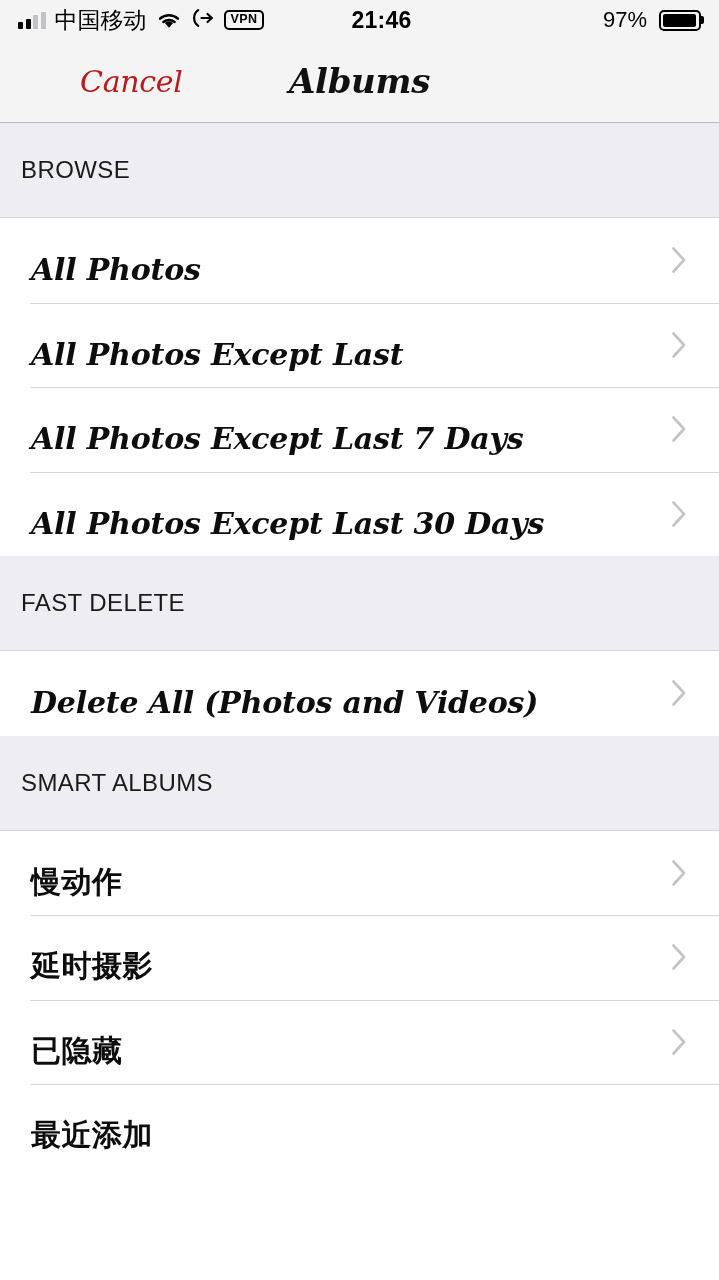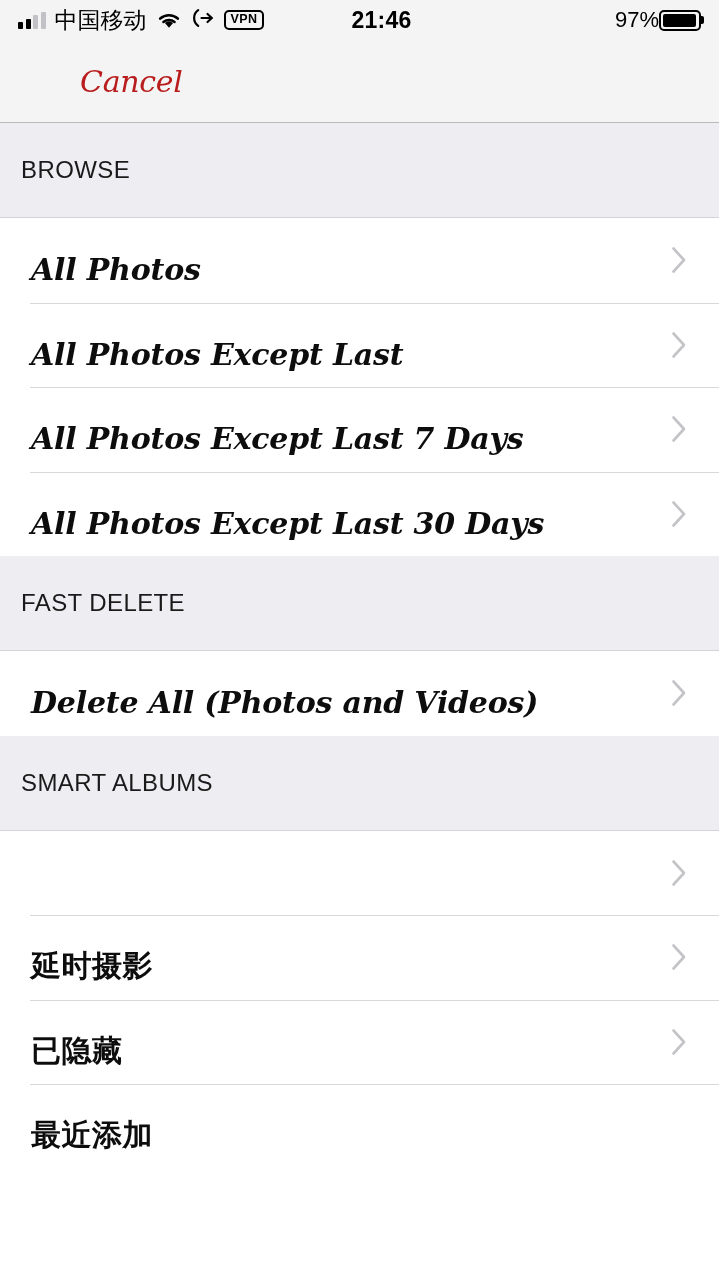--- a/index.html
+++ b/index.html
@@ -13,21 +13,21 @@
 
   
   .statusbar {
     height:40px; width:100%;
     background:#f4f4f4;
     display:flex; align-items:center;
     padding:0 18px;
     position:relative;
   }
   .sb-left { display:flex; align-items:center; gap:9px; }
-  .sb-right { display:flex; align-items:center; gap:0; position:absolute; right:18px; top:0; height:40px; }
+  .sb-right { display:flex; align-items:center; gap:12px; position:absolute; right:18px; top:0; height:40px; }
   .sb-center {
     position:absolute; left:0; right:0; top:0; height:40px;
     display:flex; align-items:center; justify-content:center;
     pointer-events:none;
   }
   .clock { font-size:23px; font-weight:600; color:#000; letter-spacing:0.2px;margin-left:44px; }
   .carrier { font-size:23px; font-weight:500; color:#000; letter-spacing:0px; }
   .batt-pct { font-size:22px; font-weight:500; color:#000; }
 
   .bars { display:flex; align-items:flex-end; gap:2.5px; height:17px; }
@@ -165,20 +165,21 @@
       <span class="batt-pct">97%</span>
       <span class="batt">
         <span class="batt-fill" id="battfill" style="width: 97%;"></span>
         <span class="batt-nub"></span>
       </span>
     </div>
   </div>
 
   <div class="navbar">
     <button class="nav-cancel">Cancel</button>
+    <div class="nav-title">Albums</div>
   </div>
 
   <div class="scroll" id="list">
       <div class="section-header first">BROWSE</div>
       <div class="rows">
         <div class="row">
           <span class="row-label">All Photos</span>
           <span class="chevron">
             <svg width="16" height="28" viewBox="0 0 16 28">
               <path d="M2.5 2.5 L13 14 L2.5 25.5" stroke="#c4c4c8" stroke-width="2.6" fill="none" stroke-linecap="round" stroke-linejoin="round"></path>
@@ -217,20 +218,21 @@
           <span class="chevron">
             <svg width="16" height="28" viewBox="0 0 16 28">
               <path d="M2.5 2.5 L13 14 L2.5 25.5" stroke="#c4c4c8" stroke-width="2.6" fill="none" stroke-linecap="round" stroke-linejoin="round"></path>
             </svg>
           </span>
         </div>
       </div>
       <div class="section-header">SMART ALBUMS</div>
       <div class="rows">
         <div class="row">
+          <span class="row-label cjk">慢动作</span>
           <span class="chevron">
             <svg width="16" height="28" viewBox="0 0 16 28">
               <path d="M2.5 2.5 L13 14 L2.5 25.5" stroke="#c4c4c8" stroke-width="2.6" fill="none" stroke-linecap="round" stroke-linejoin="round"></path>
             </svg>
           </span>
         </div>
         <div class="row">
           <span class="row-label cjk">延时摄影</span>
           <span class="chevron">
             <svg width="16" height="28" viewBox="0 0 16 28">

